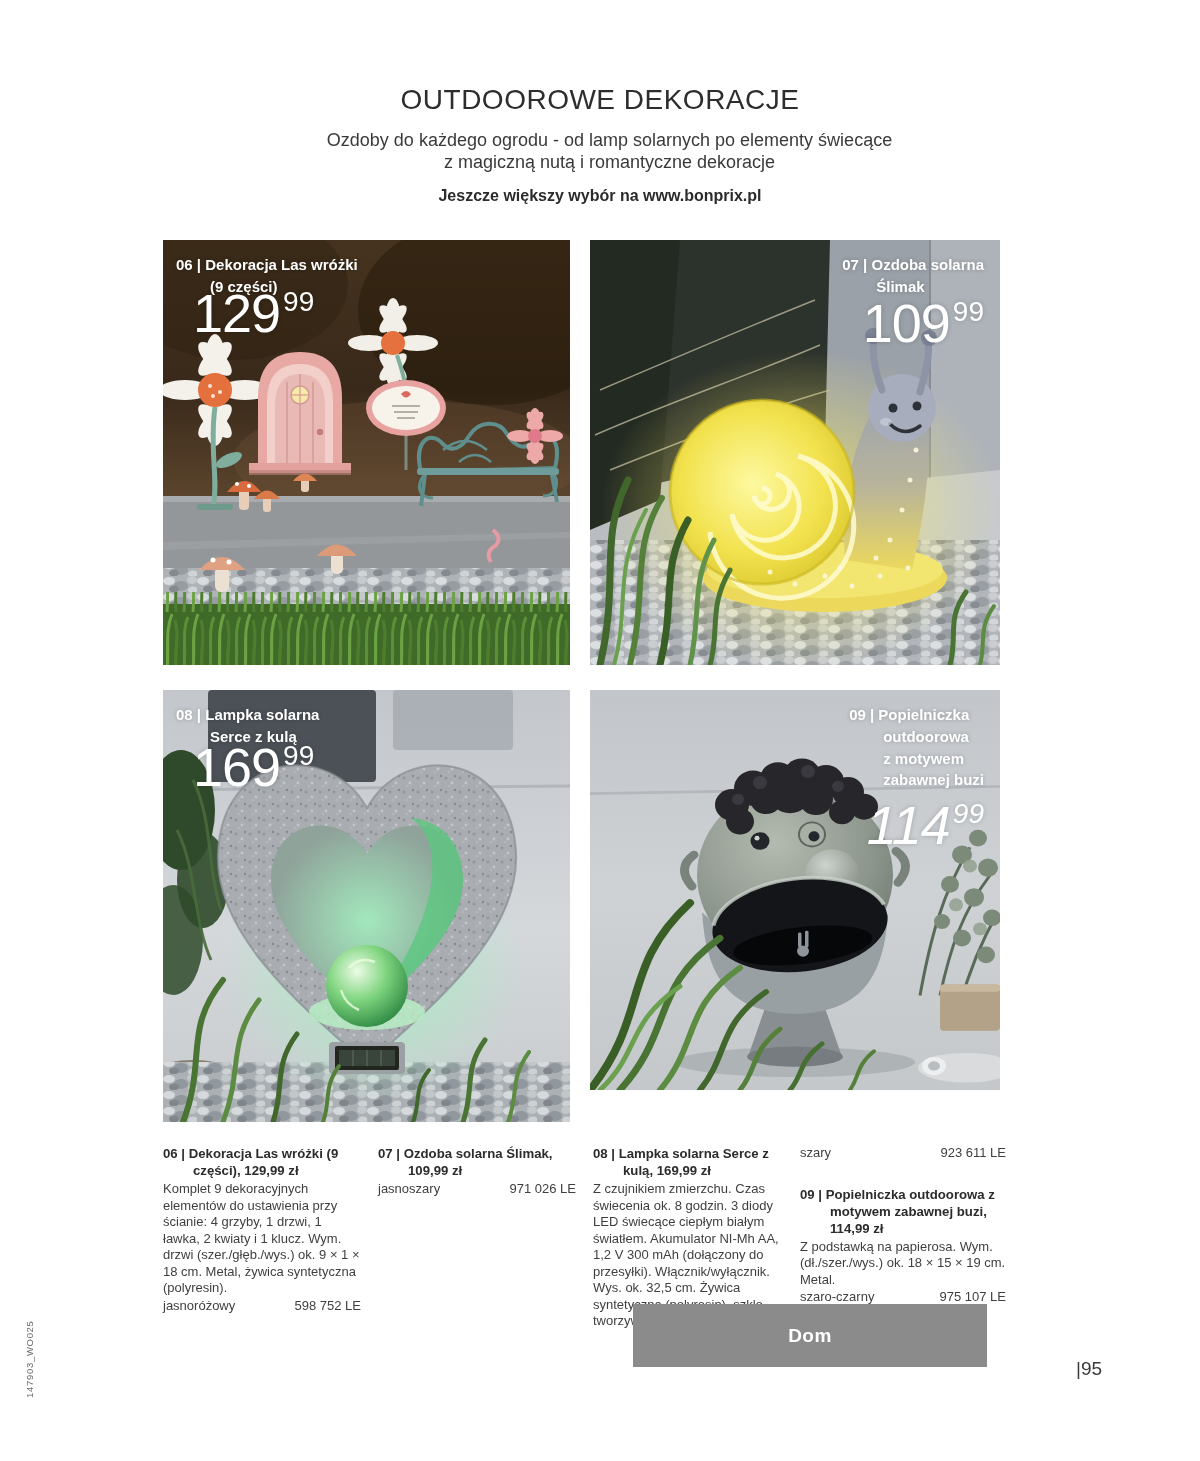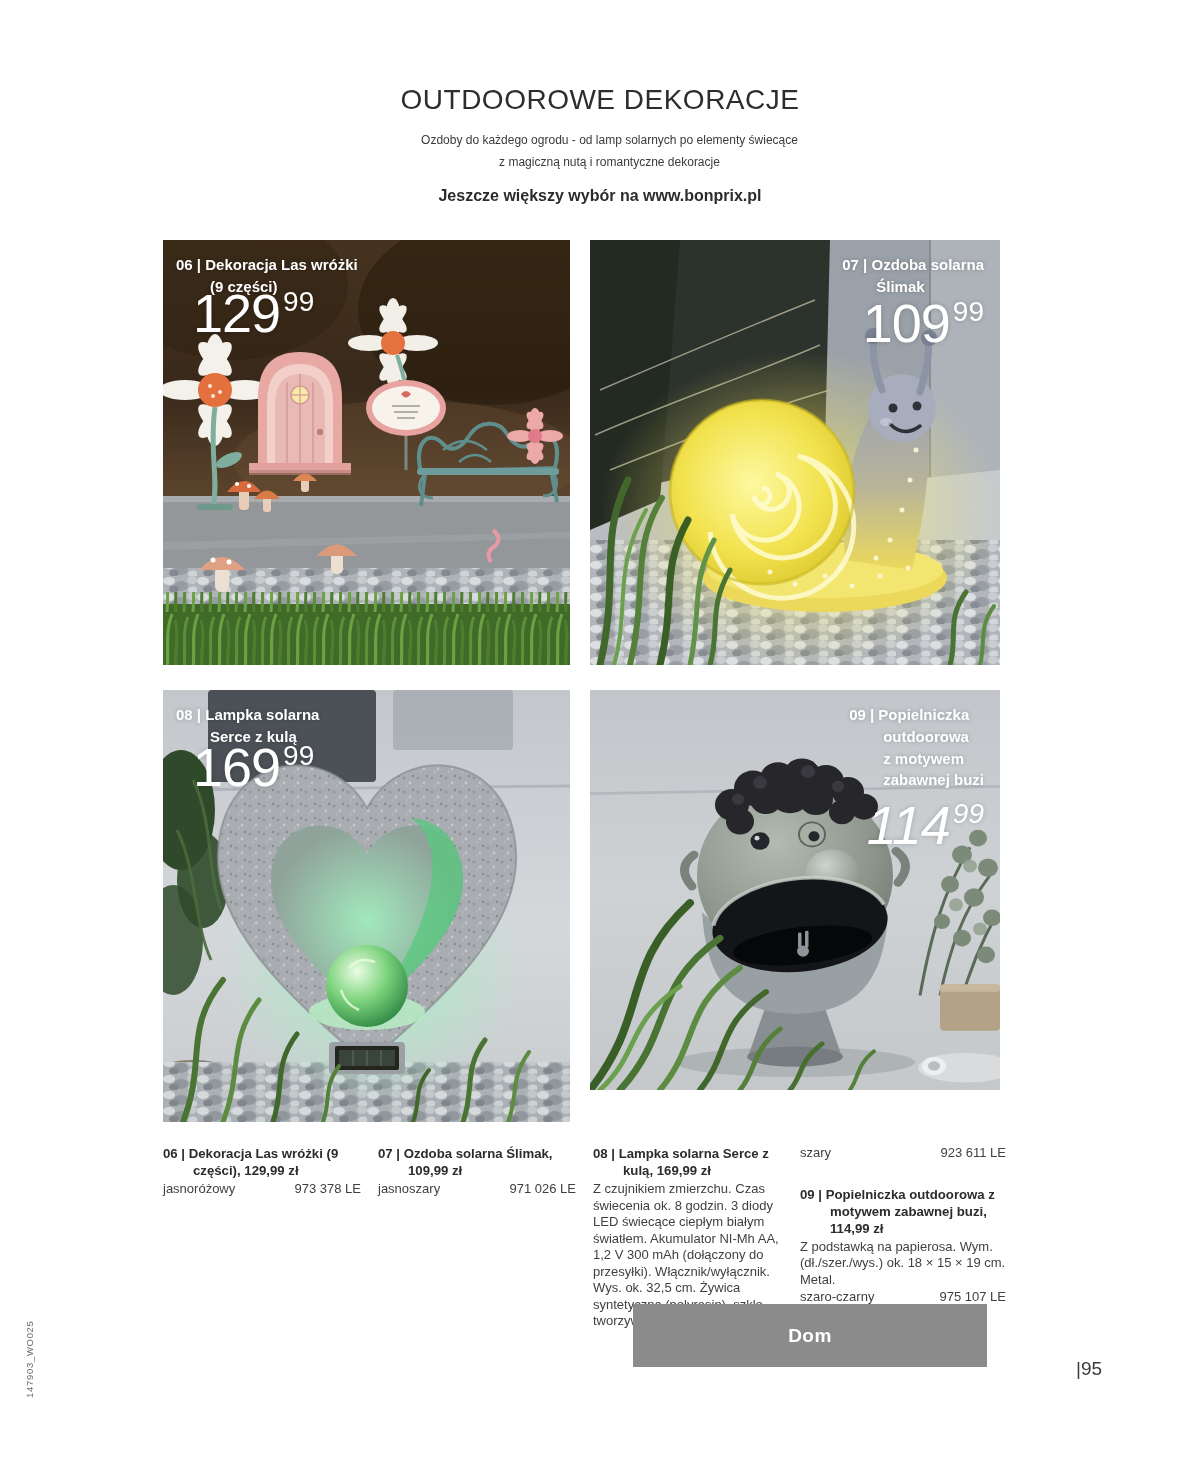--- a/index.html
+++ b/index.html
@@ -4,21 +4,21 @@
 <style>
   * { margin:0; padding:0; box-sizing:border-box; }
   html,body { background:#ffffff; }
   body {
     width:1200px; height:1461px; position:relative; overflow:hidden;
     font-family:"Liberation Sans", sans-serif; color:#3c3c3c;
   }
   
   .header { position:absolute; top:84px; left:0; width:100%; text-align:center; }
   .page-title { font-size:28px; font-weight:normal; letter-spacing:.5px; color:#2d2d2d; }
-  .subtitle { margin-top:13px; font-size:12px; line-height:22px; color:#3a3a3a; white-space:pre-line;padding-left:19px; }
+  .subtitle { margin-top:13px; font-size:18px; line-height:22px; color:#3a3a3a; white-space:pre-line;padding-left:19px; }
   .promo { margin-top:14px; font-size:16px; font-weight:bold; color:#2b2b2b; }
 
   
   .tile { position:absolute; overflow:hidden; background:#888; }
   .tile svg { position:absolute; inset:0; width:100%; height:100%; display:block; }
   #tile06 { left:163px; top:240px;  width:407px; height:425px; }
   #tile07 { left:590px; top:240px;  width:410px; height:425px; }
   #tile08 { left:163px; top:690px;  width:407px; height:432px; }
   #tile09 { left:590px; top:690px;  width:410px; height:400px; }
 
@@ -527,23 +527,24 @@
 zabawnej buzi</div>
   <div class="tile-price" id="price09">
     <span>114</span><span class="price-sup">99</span>
   </div>
 </section>
 
 <div class="descs">
 
   <div class="desc-col" id="dcol1">
     <h3 class="desc-title">06 | Dekoracja Las wróżki (9 części), 129,99 zł</h3>
+    <p class="desc-body">Komplet 9 dekoracyjnych elementów do ustawienia przy ścianie: 4 grzyby, 1 drzwi, 1 ławka, 2 kwiaty i 1 klucz. Wym. drzwi (szer./głęb./wys.) ok. 9 × 1 × 18 cm. Metal, żywica syntetyczna (polyresin).</p>
     <div class="code-row">
       <span class="color-name">jasnoróżowy</span>
-      <span class="article-code">973 378 LE</span>
+      <span class="article-code">598 752 LE</span>
     </div>
   </div>
 
   <div class="desc-col" id="dcol2">
     <h3 class="desc-title">07 | Ozdoba solarna Ślimak, 109,99 zł</h3>
     <div class="code-row">
       <span class="color-name">jasnoszary</span>
       <span class="article-code">971 026 LE</span>
     </div>
   </div>

